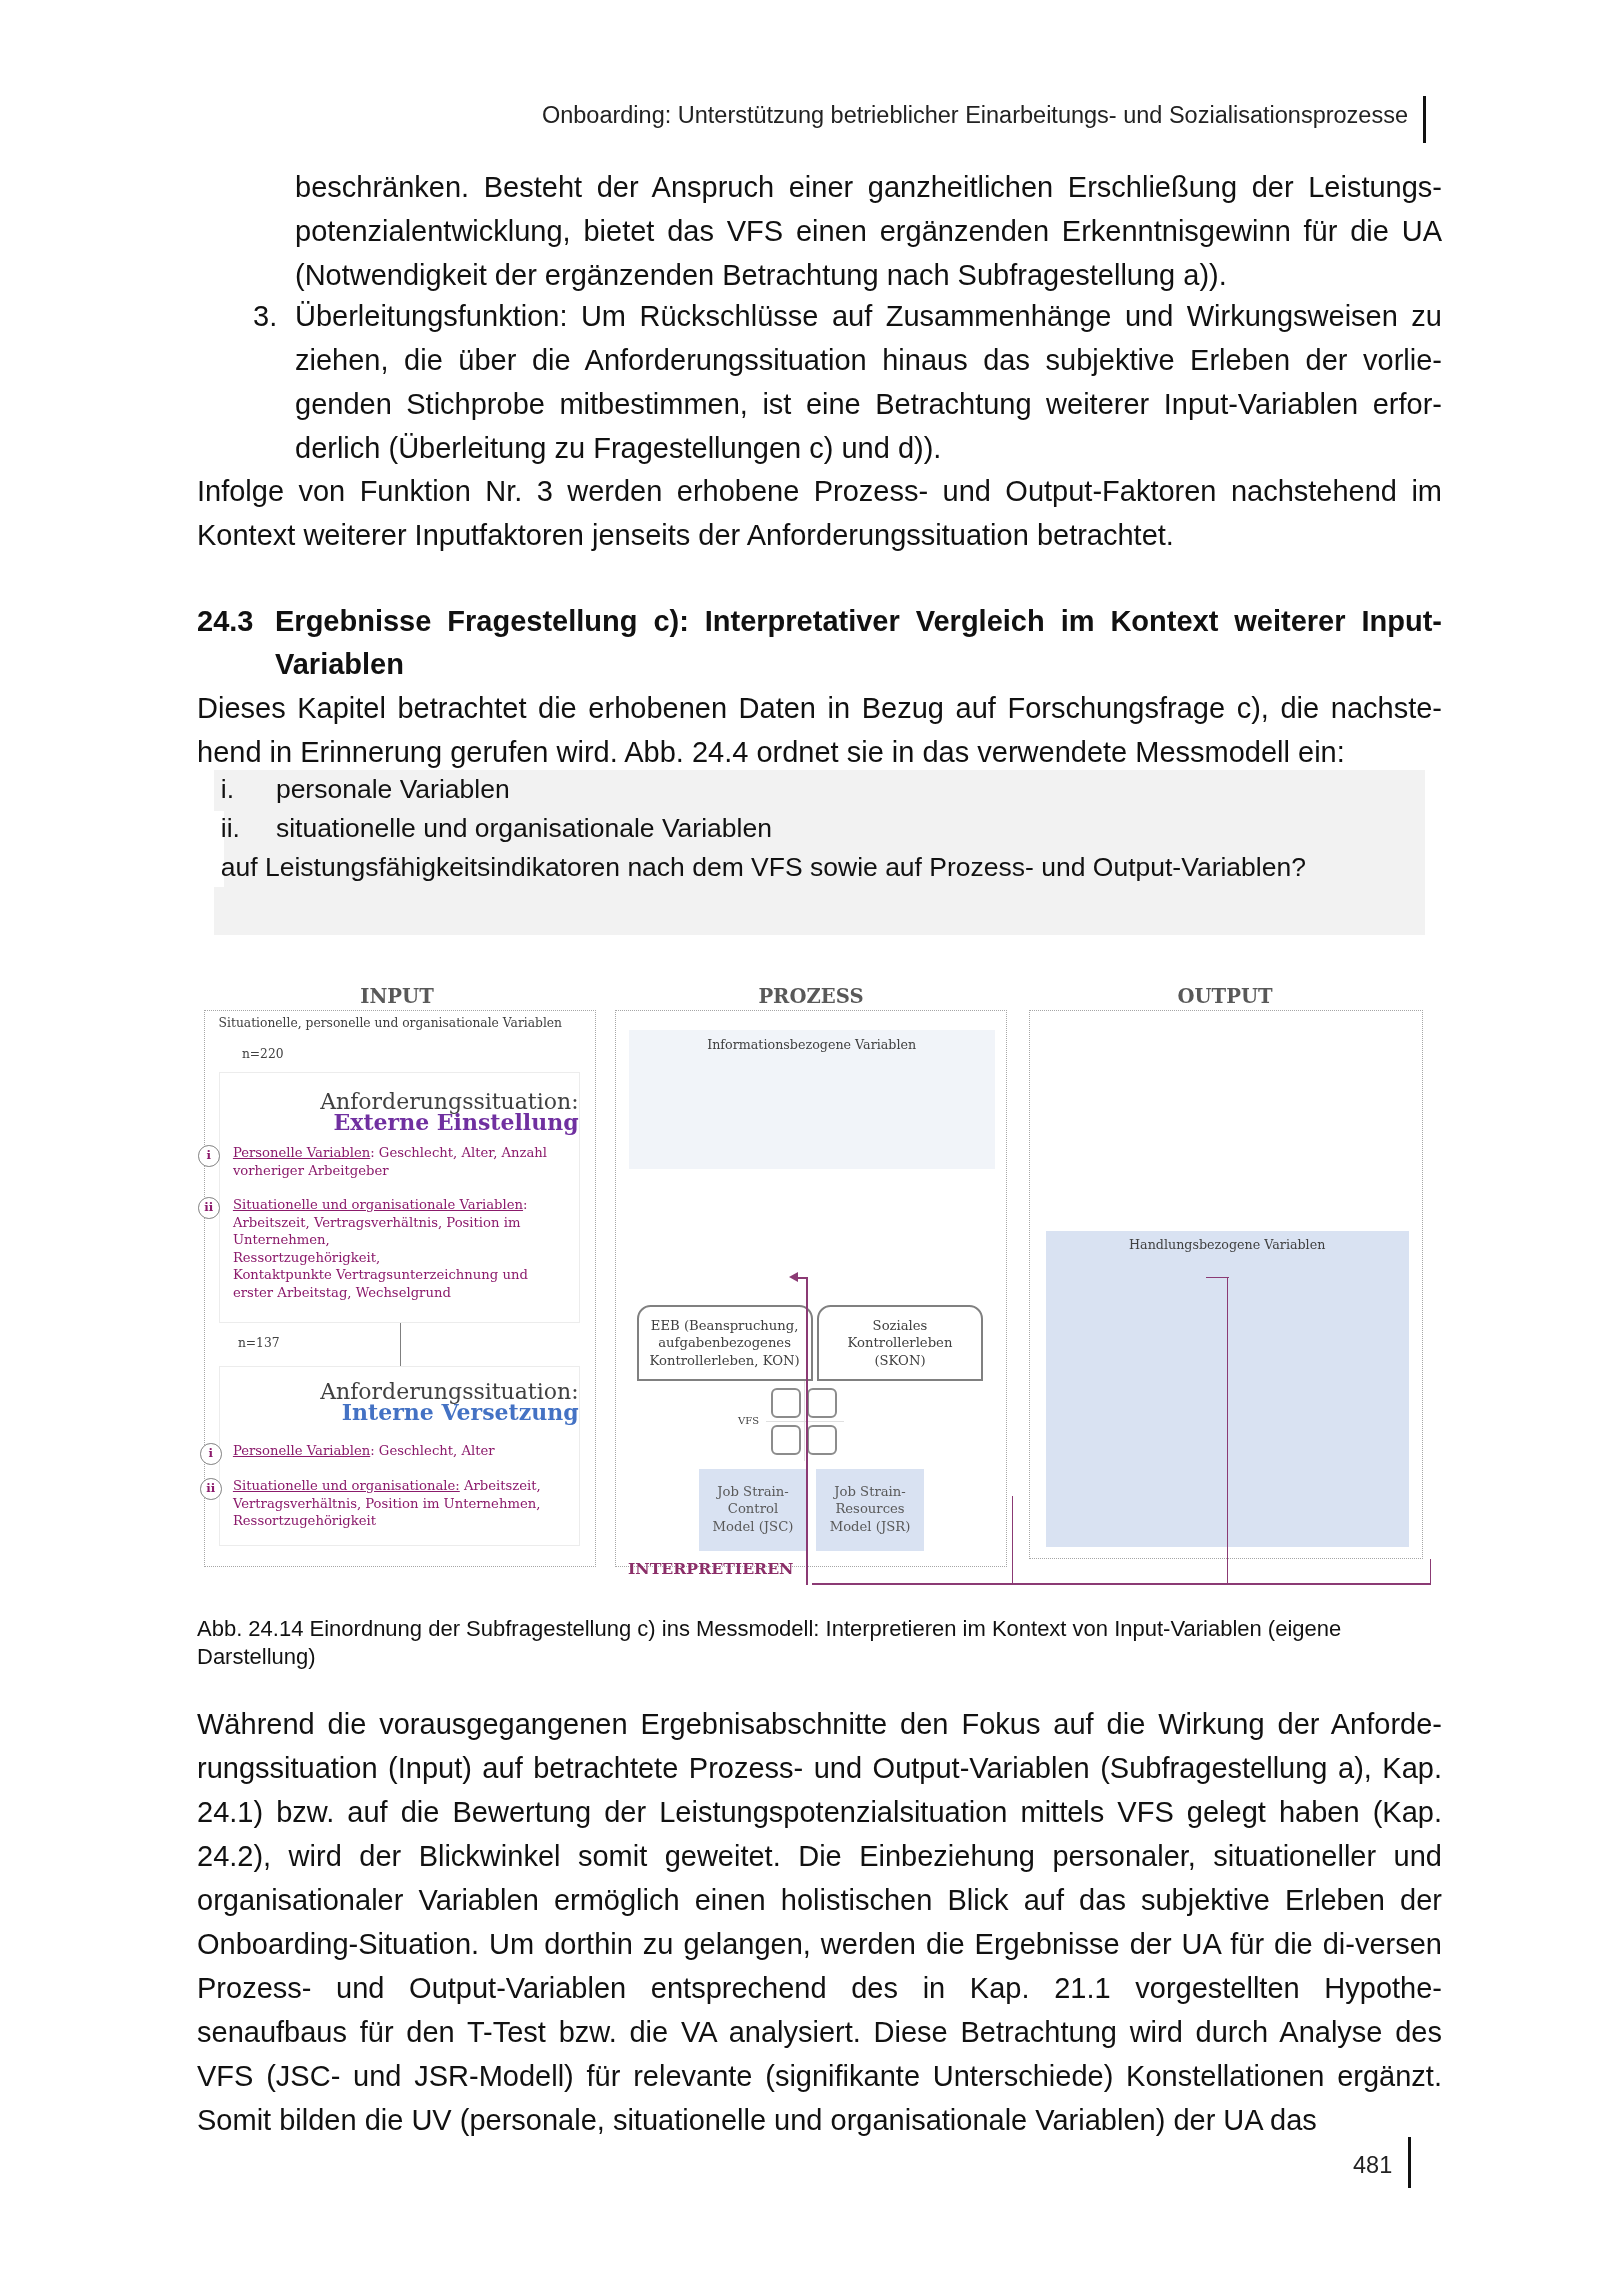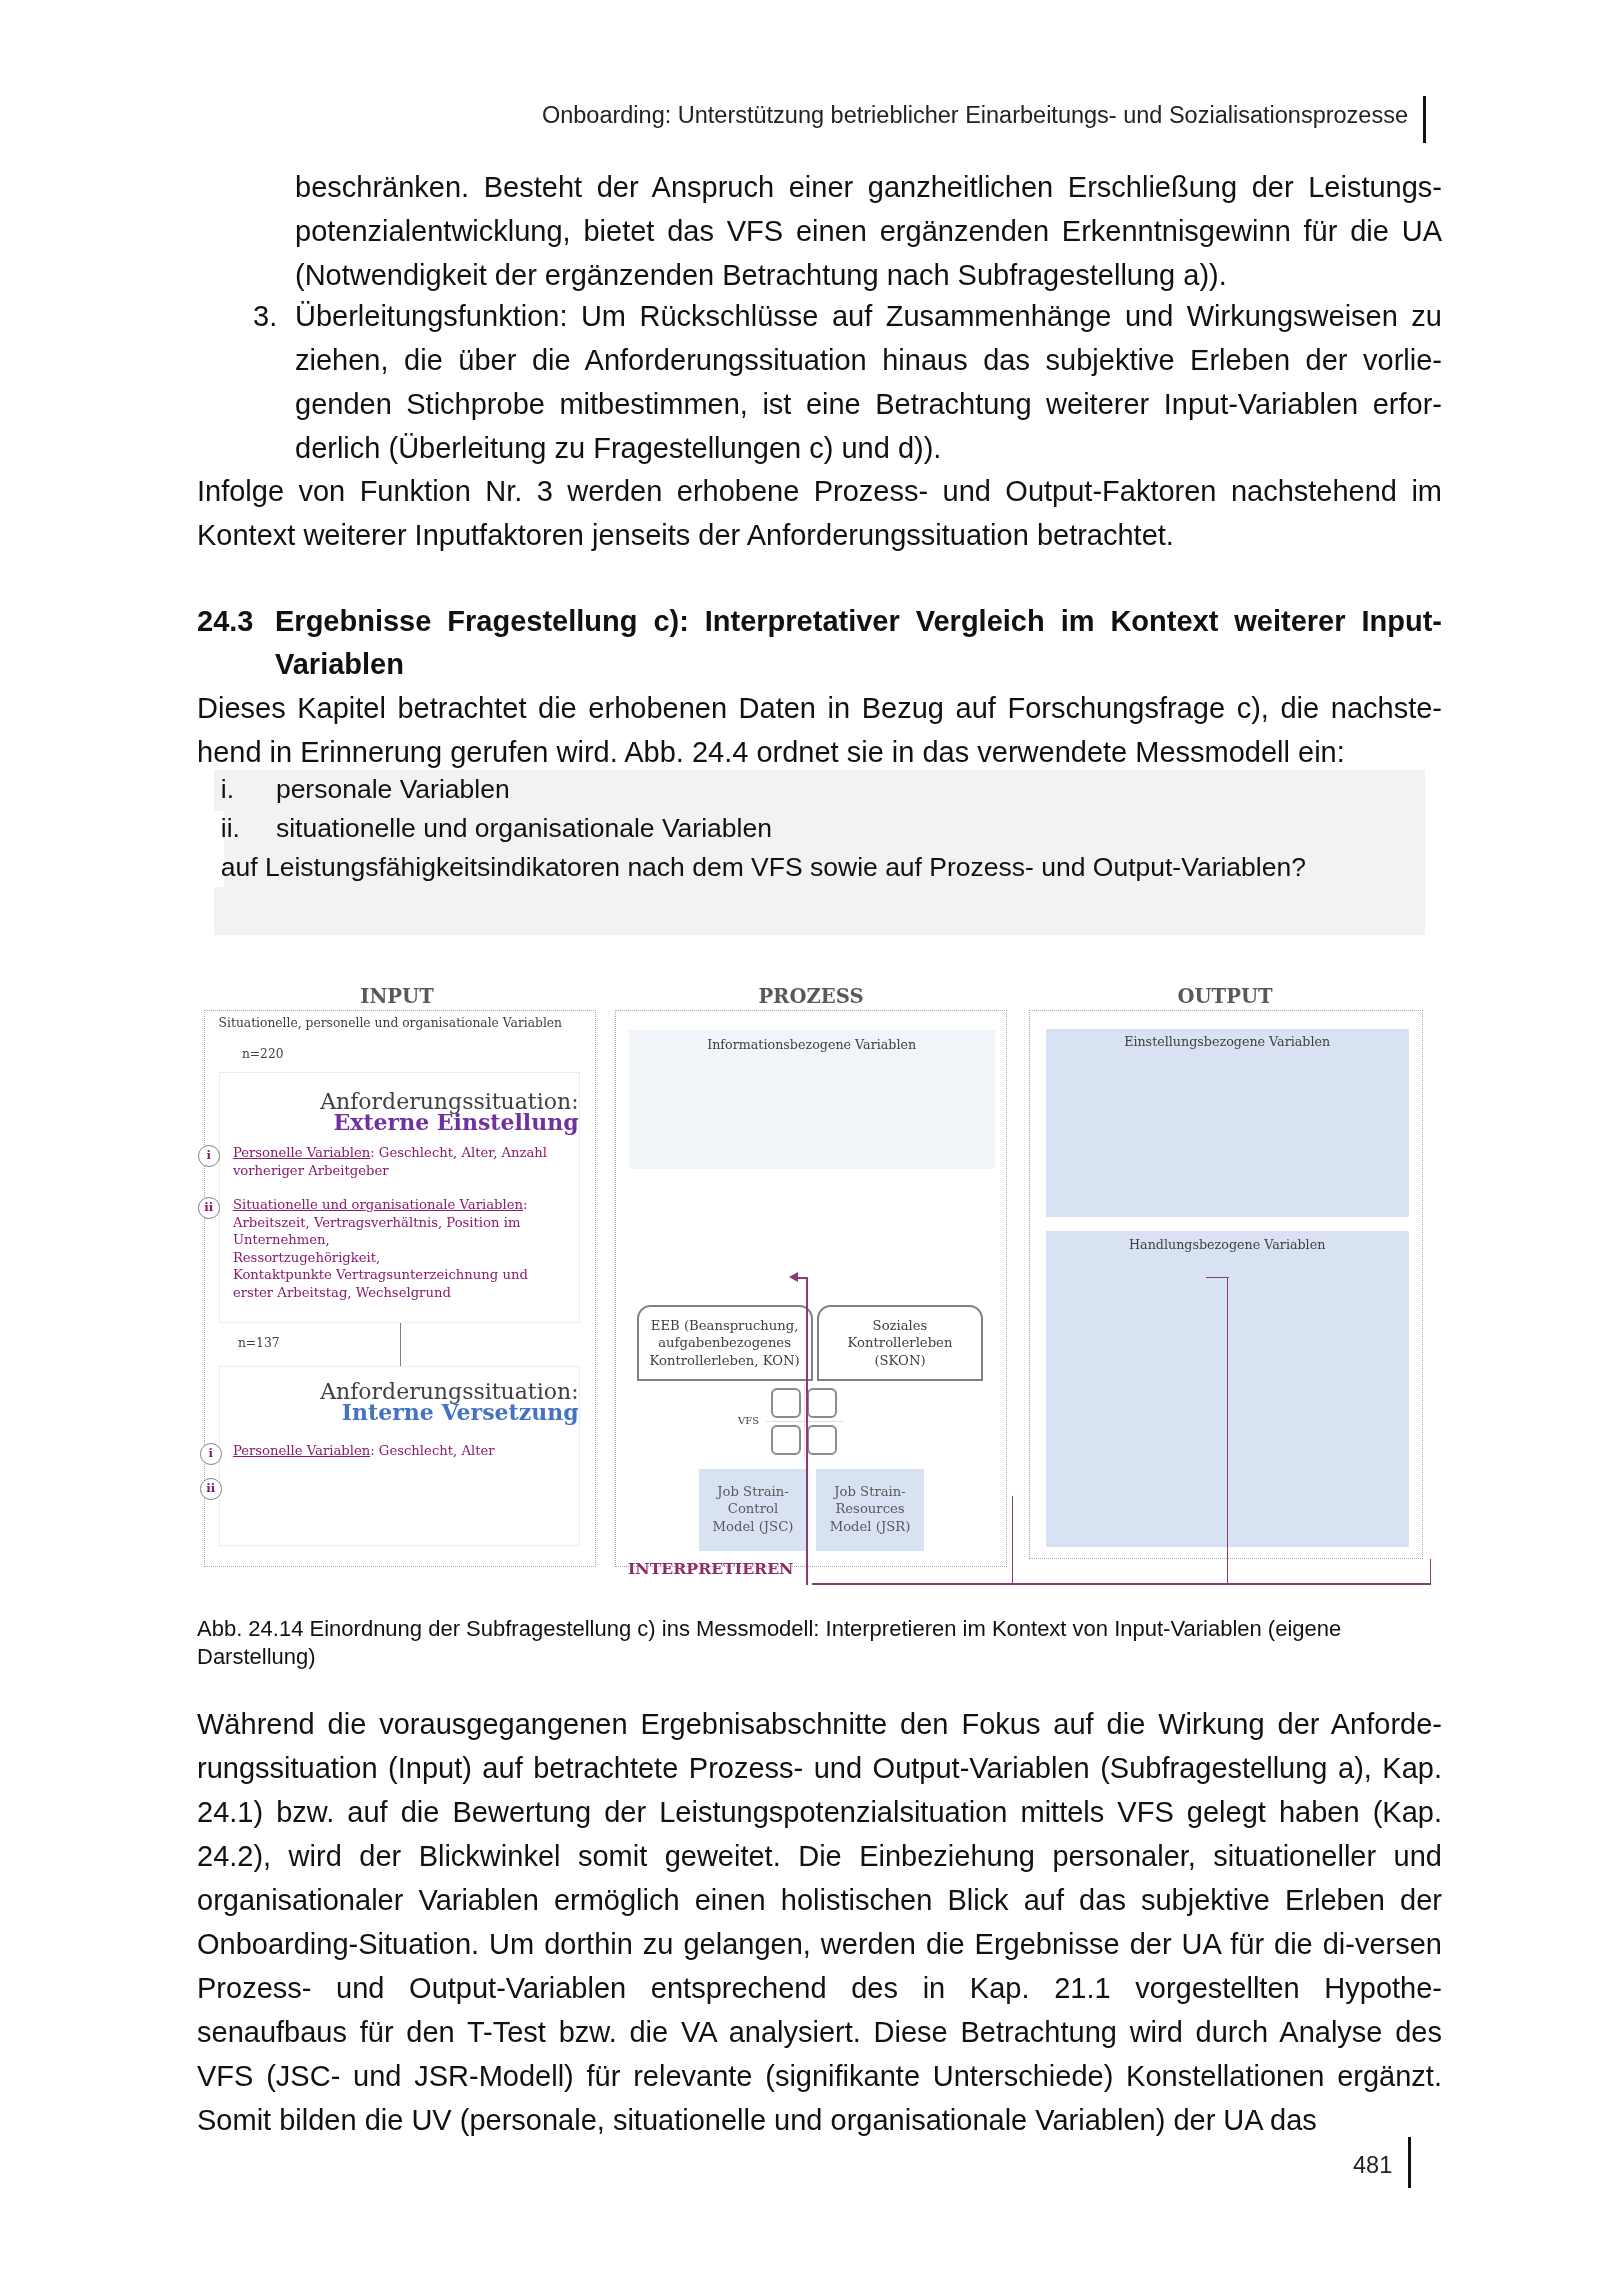--- a/index.html
+++ b/index.html
@@ -122,20 +122,25 @@
       <div class="anf-title" style="top:13.7px;">
         <div>Anforderungssituation:</div>
         <div class="anf-sub blue">Interne Versetzung</div>
       </div>
     </div>
     <div class="circ" style="left:-4.9px;top:432px;">i</div>
     <div class="var-row magenta-text" style="left:28px;top:431px;width:343px;">
       <span class="u">Personelle Variablen</span><span>: Geschlecht, Alter</span>
     </div>
     <div class="circ" style="left:-4.9px;top:467px;">ii</div>
+    <div class="var-row magenta-text" style="left:28px;top:466px;width:343px;">
+      <div><span class="u">Situationelle und organisationale:</span><span> Arbeitszeit,</span></div>
+      <div>Vertragsverhältnis, Position im Unternehmen,</div>
+      <div>Ressortzugehörigkeit</div>
+    </div>
   </div>
 
   <div class="col-title" style="left:414px;width:392px;">PROZESS</div>
   <div class="dotted-box" style="left:414px;top:35px;width:392px;height:557px;">
     <div class="panel-light" style="left:12.7px;top:18.6px;width:366px;height:139px;">
       <div class="panel-label" style="top:7.8px;">Informationsbezogene Variablen</div>
     </div>
     <div class="round-box" style="left:20.6px;top:294px;width:176px;height:76px;padding-top:9.8px;">
       <div>EEB (Beanspruchung,</div>
       <div>aufgabenbezogenes</div>
@@ -161,23 +166,20 @@
     </div>
     <div class="model-box" style="left:200px;top:458px;width:108px;height:82px;padding-top:13.7px;box-sizing:border-box;">
       <div>Job Strain-</div>
       <div>Resources</div>
       <div>Model (JSR)</div>
     </div>
   </div>
 
   <div class="col-title" style="left:828px;width:392px;">OUTPUT</div>
   <div class="dotted-box" style="left:828px;top:35px;width:394px;height:549px;">
-    <div class="panel-blue" style="left:15.7px;top:17.6px;width:363px;height:188px;">
-      <div class="panel-label" style="top:5.9px;">Einstellungsbezogene Variablen</div>
-    </div>
     <div class="panel-blue" style="left:15.7px;top:220px;width:363px;height:316px;">
       <div class="panel-label" style="top:5.9px;">Handlungsbezogene Variablen</div>
     </div>
   </div>
 
   <div class="mline" style="left:605px;top:302px;width:2px;height:308px;"></div>
   <div class="mline" style="left:595px;top:302px;width:11.8px;height:2px;"></div>
   <div style="position:absolute;left:588px;top:297px;width:0;height:0;border-top:5.9px solid transparent;border-bottom:5.9px solid transparent;border-right:9.8px solid #8b3a74;"></div>
   <div class="mline" style="left:611px;top:608px;width:619px;height:2px;"></div>
   <div class="mline" style="left:811px;top:521px;width:1px;height:88px;"></div>

